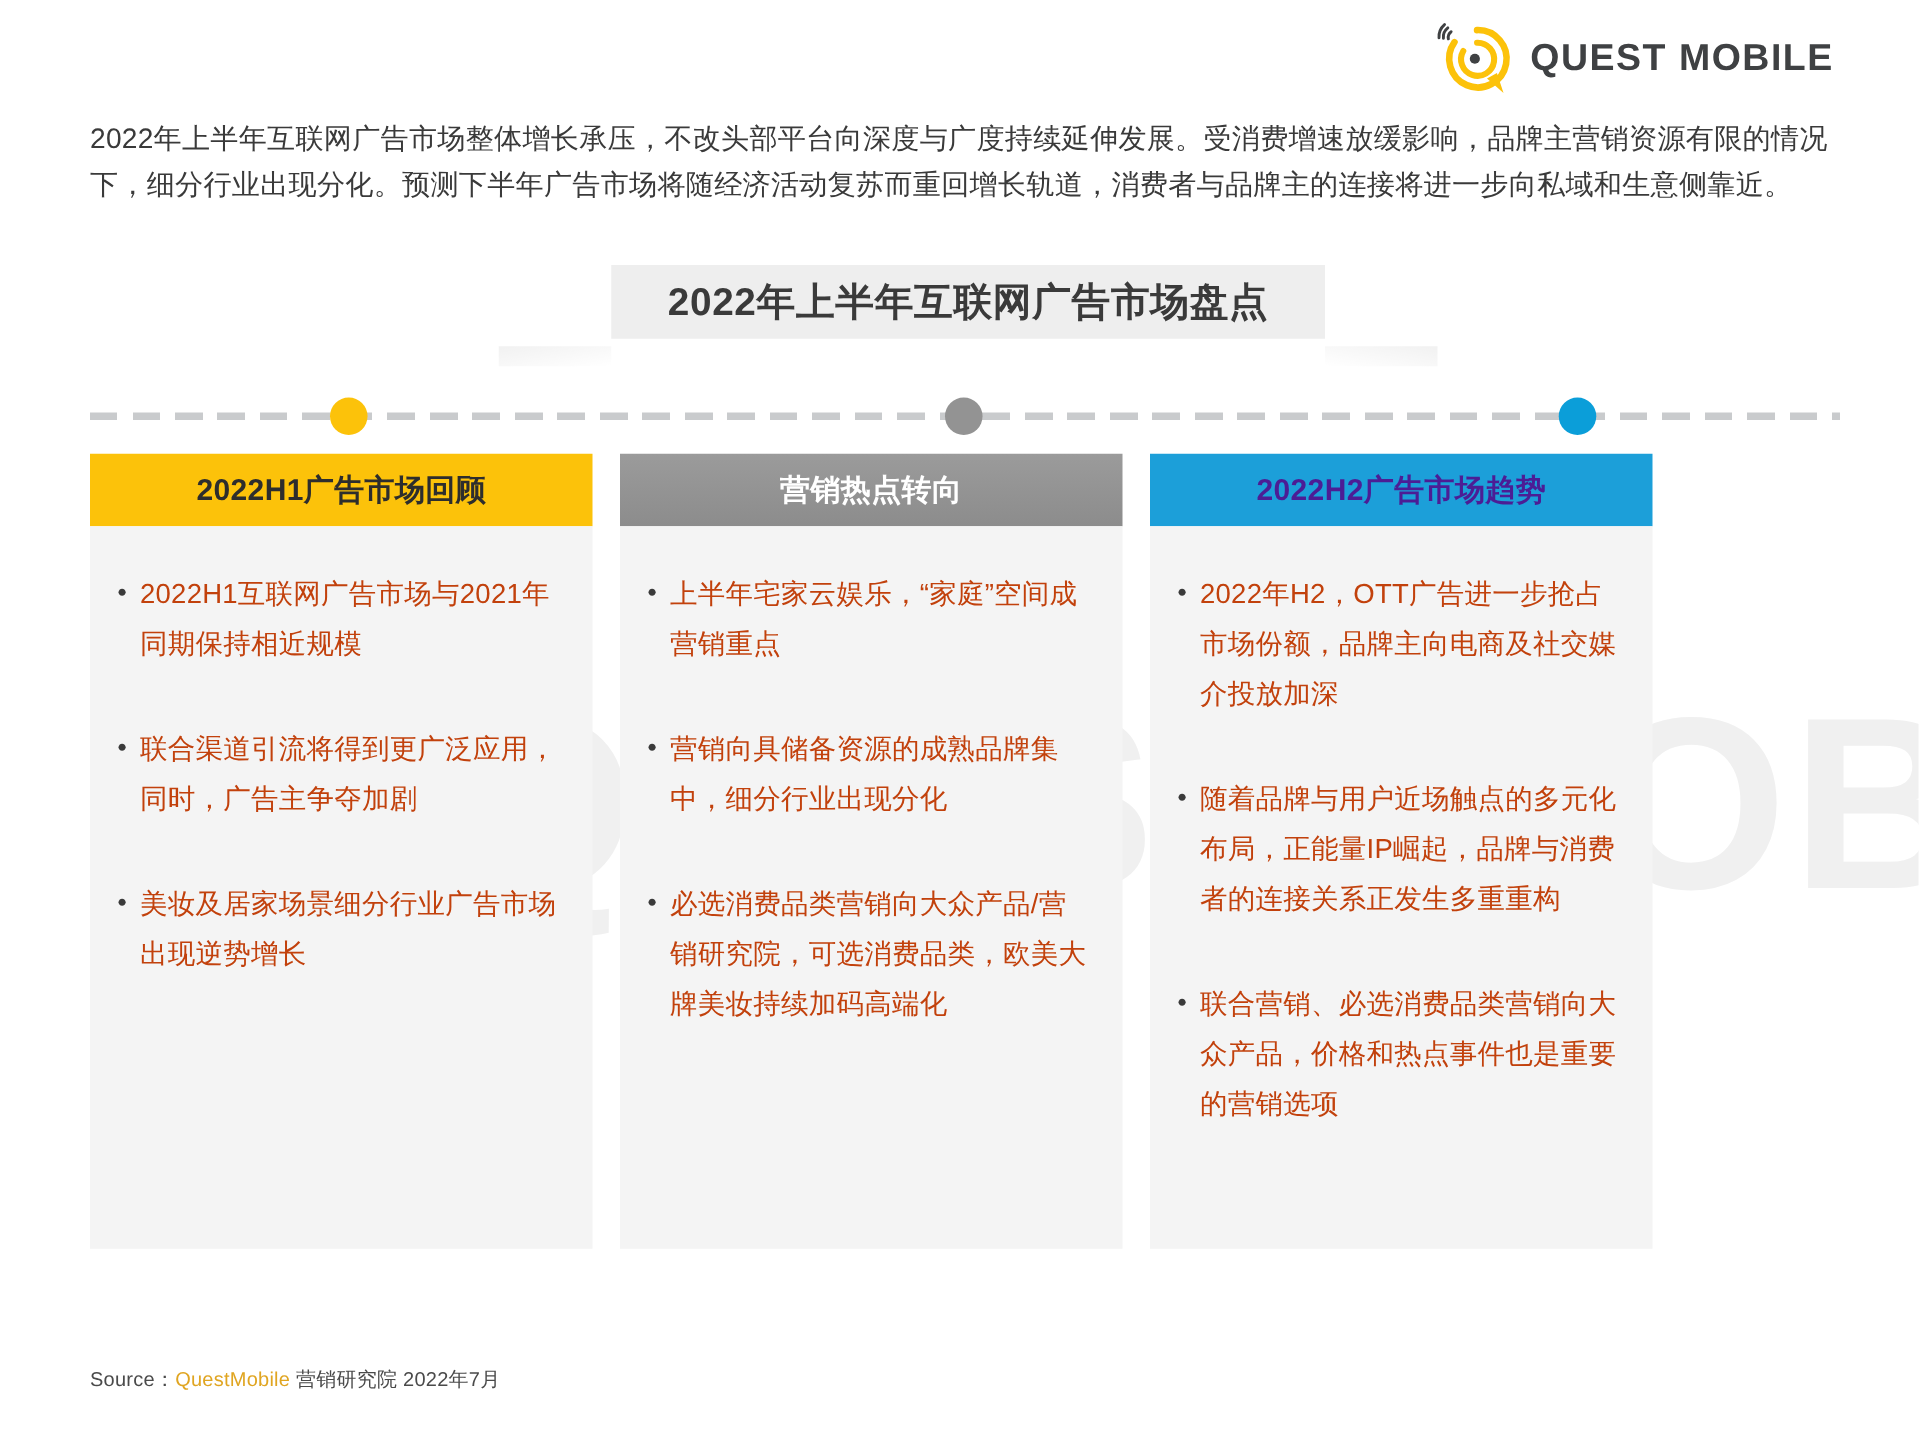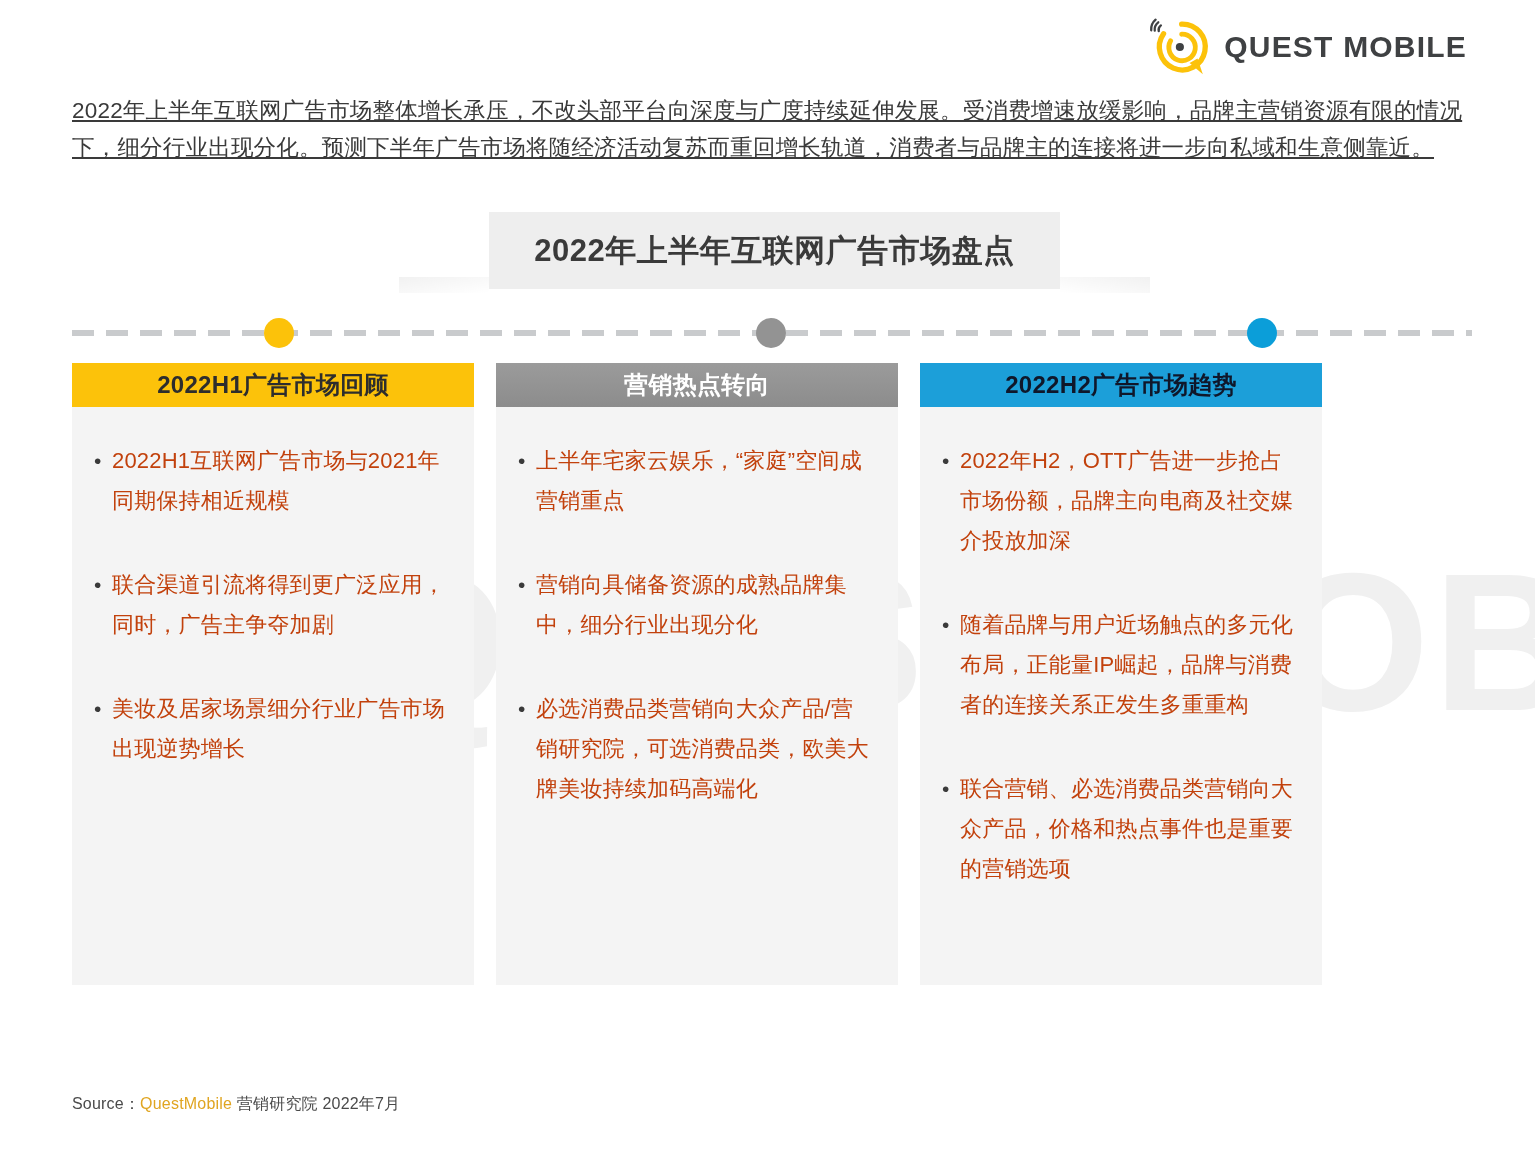--- a/index.html
+++ b/index.html
@@ -72,30 +72,29 @@
   #intro {
     position: absolute;
     left: 72px;
     top: 92px;
     width: 1400px;
     font-size: 22.5px;
     line-height: 37px;
     color: #3a3a3a;
     letter-spacing: 0.2px;
     z-index: 3;
-    text-decoration: underline;
   }
 
   
   #banner {
     position: absolute;
     left: 489px;
     top: 212px;
     width: 571px;
-    height: 77px;
+    height: 59px;
     background: #eeeeee;
     display: flex;
     align-items: center;
     justify-content: center;
     z-index: 3;
   }
   #banner .banner-text {
     font-size: 31px;
     font-weight: bold;
     color: #3a3a3a;
@@ -145,38 +144,38 @@
     left: 72px;
     top: 363px;
     width: 1400px;
     display: flex;
     gap: 22px;
     z-index: 3;
   }
   .col { width: 402px; flex: 0 0 402px; }
 
   .col-head {
-    height: 44px;
+    height: 58px;
     display: flex;
     align-items: center;
     justify-content: center;
     text-align: center;
   }
   .col-head-text {
     font-size: 24px;
     font-weight: bold;
     letter-spacing: 0.3px;
     white-space: nowrap;
   }
   .col.c1 .col-head { background: #fcc20a; }
   .col.c1 .col-head-text { color: #2d2d2d; }
   .col.c2 .col-head { background: linear-gradient(to bottom, #9b9b9b, #8c8c8c); }
   .col.c2 .col-head-text { color: #ffffff; }
   .col.c3 .col-head { background: #1c9fd9; }
-  .col.c3 .col-head-text { color: #0f172a; }
+  .col.c3 .col-head-text { color: #4c1d95; }
 
   .col-body {
     background: #f4f4f4;
     min-height: 578px;
     padding: 34px 26px 30px 18px;
   }
   .col.c1 .col-body { min-height: 578px; }
   .col.c2 .col-body { min-height: 578px; }
   .col.c3 .col-body { min-height: 578px; }
 

